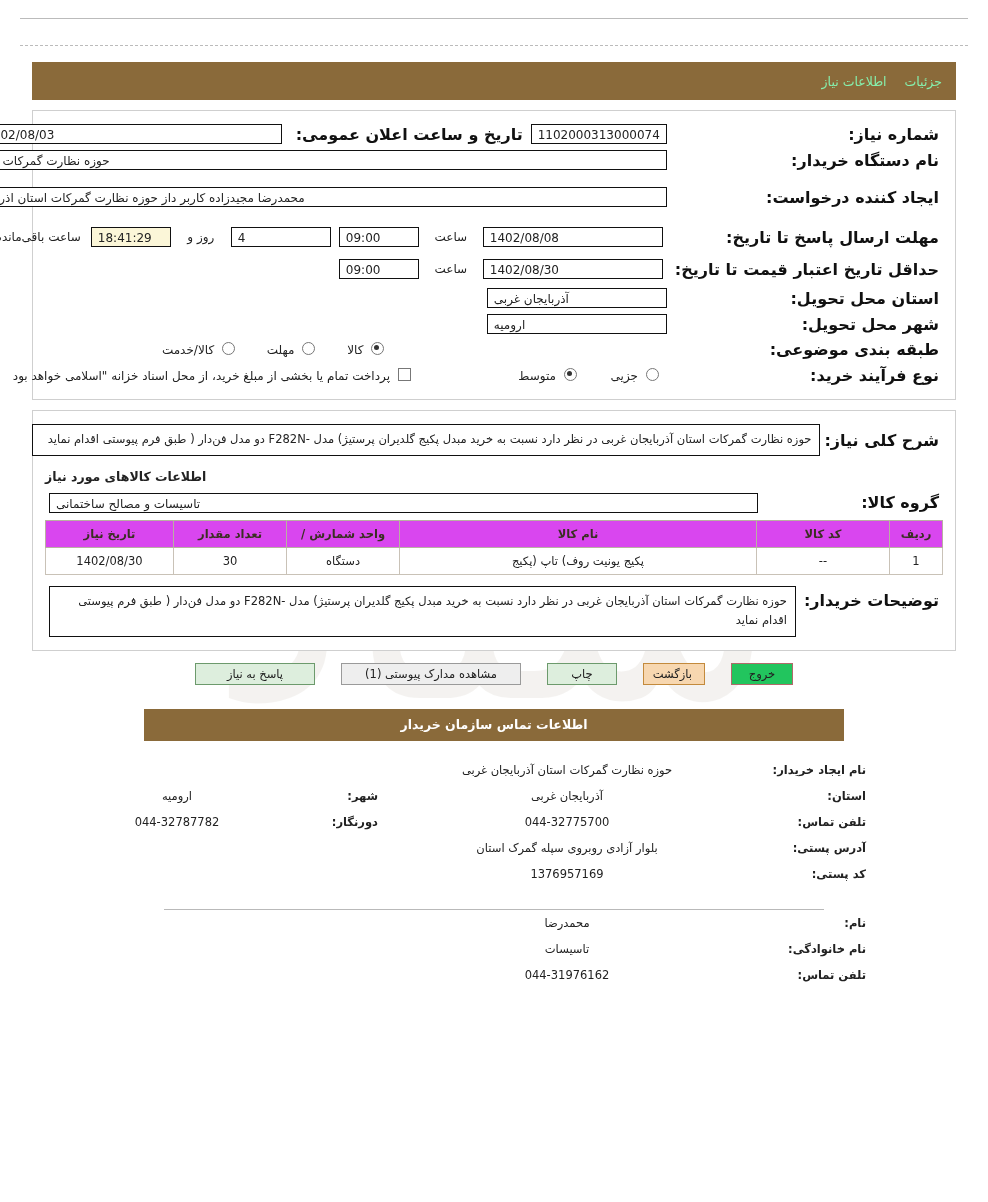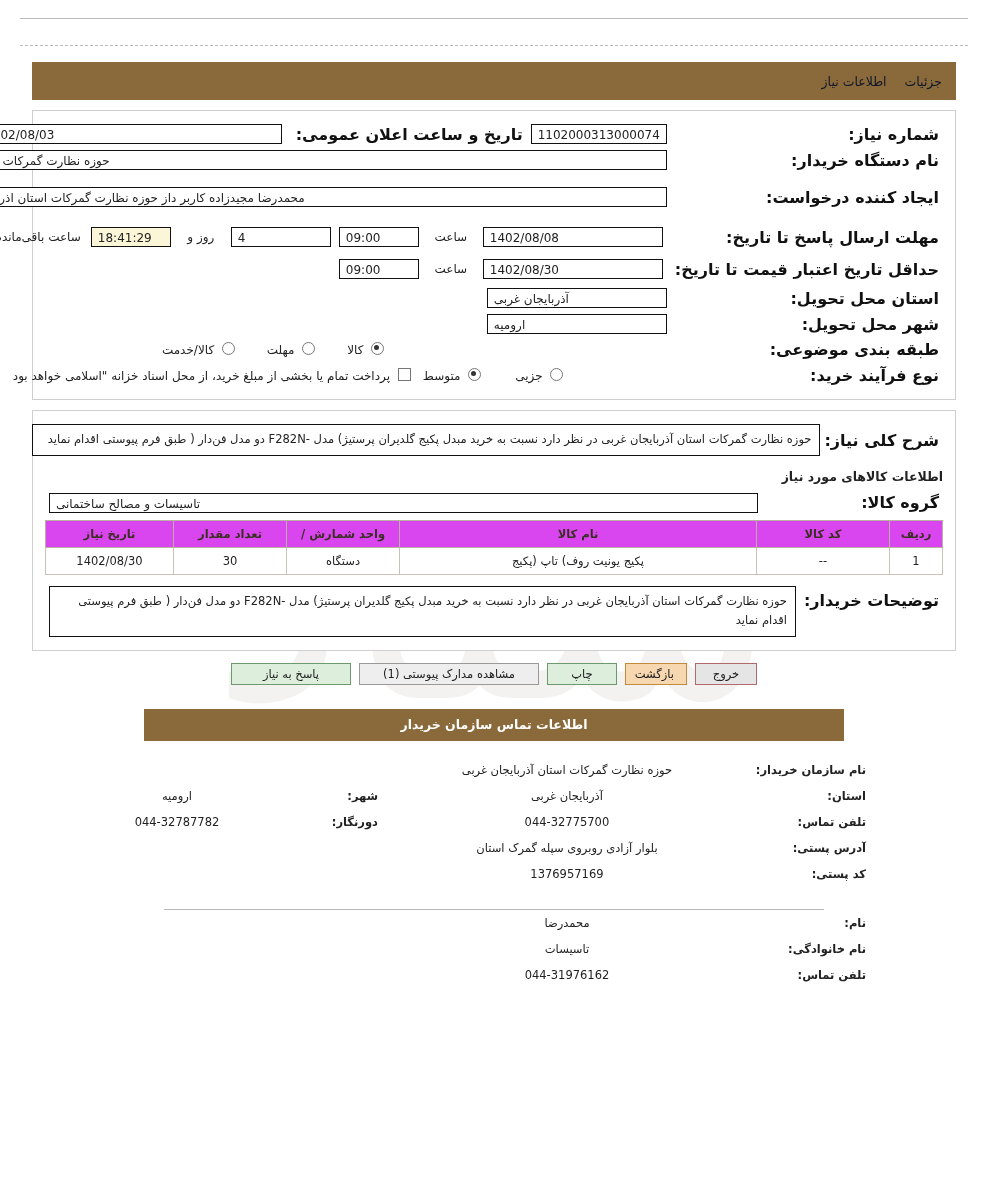--- a/index.html
+++ b/index.html
@@ -41,21 +41,21 @@
     background:#8a6a3a;
     height:38px;
     display:flex;
     align-items:center;
     justify-content:flex-start;
     padding:0 14px;
     color:#fff;
     box-sizing:border-box;
   }
   .header-bar .tab{
-    color:#0f172a;
+    color:#86efac;
     font-size:12.5px;
     margin-left:18px;
     cursor:pointer;
   }
   .panel{
     margin:10px 32px 0 32px;
     border:1px solid #cfcfcf;
     background:#fff;
     padding:10px 12px;
     box-sizing:border-box;
@@ -116,21 +116,21 @@
     padding:5px 8px;
     font-size:11.5px;
     line-height:1.7;
     text-align:right;
     background:#fff;
   }
   .section-title{
     font-weight:bold;
     font-size:12.5px;
     margin:10px 0 6px 0;
-    text-align:right;
+    text-align:left;
   }
   table.grid{
     width:100%;
     border-collapse:collapse;
     margin-top:4px;
     font-size:11.5px;
   }
   table.grid th{
     background:#d946ef;
     border:1px solid #b9b0a1;
@@ -141,38 +141,38 @@
   table.grid td{
     border:1px solid #c9c2b7;
     height:24px;
     text-align:center;
     background:#fff;
   }
   .btnrow{
     margin:12px 32px 0 32px;
     display:flex;
     justify-content:center;
-    gap:8px;
+    gap:26px;
     flex-direction:row-reverse;
   }
   .btn{
     border:1px solid #9a9a9a;
     height:22px;
     line-height:20px;
     font-size:11.5px;
     padding:0 12px;
     box-sizing:border-box;
     cursor:pointer;
     text-align:center;
     white-space:nowrap;
   }
   .btn.green{background:#ddeedd;border-color:#6c9a6c;}
   .btn.grey{background:#eeeeee;}
   .btn.orange{background:#f7d7b0;border-color:#c38a3c;}
-  .btn.pink{background:#e5e5e5;border-color:#b06a6a;}
+  .btn.pink{background:#22c55e;border-color:#b06a6a;}
   .contact-bar{
     margin:24px auto 0 auto;
     width:700px;
     background:#8a6a3a;
     height:32px;
     color:#fff;
     font-weight:bold;
     font-size:12.5px;
     display:flex;
     align-items:center;
@@ -328,21 +328,21 @@
           </span>
         </td>
       </tr>
 
       <tr>
         <td class="lbl">نوع فرآیند خرید:</td>
         <td colspan="4">
           <table style="width:100%" class="tbl-inline">
             <tbody>
                   <tr>
-              <td style="width:240px;text-align:left">
+              <td style="width:240px;text-align:right">
                 <span style="display:inline-block;margin-left:26px">
                   <span class="radio"></span>
                   <span class="opt-text">جزیی</span>
                 </span>
                 <span style="display:inline-block">
                   <span class="radio on"></span>
                   <span class="opt-text">متوسط</span>
                 </span>
               </td>
               <td style="text-align:right">
@@ -425,21 +425,21 @@
     <div class="btn orange" style="width:62px">بازگشت</div>
     <div class="btn pink" style="width:62px">خروج</div>
   </div>
 
   <div class="contact-bar">اطلاعات تماس سازمان خریدار</div>
 
   <div class="contact-wrap">
     <table class="contact">
       <tbody>
           <tr>
-        <td class="c-lbl">نام سازمان خریدار:</td>
+        <td class="c-lbl">نام ایجاد خریدار:</td>
         <td class="c-val">حوزه نظارت گمرکات استان آذربایجان غربی</td>
         <td style="width:130px"></td>
         <td style="width:110px"></td>
       </tr>
       <tr>
         <td class="c-lbl">استان:</td>
         <td class="c-val">آذربایجان غربی</td>
         <td class="c-lbl">شهر:</td>
         <td class="c-val">ارومیه</td>
       </tr>

